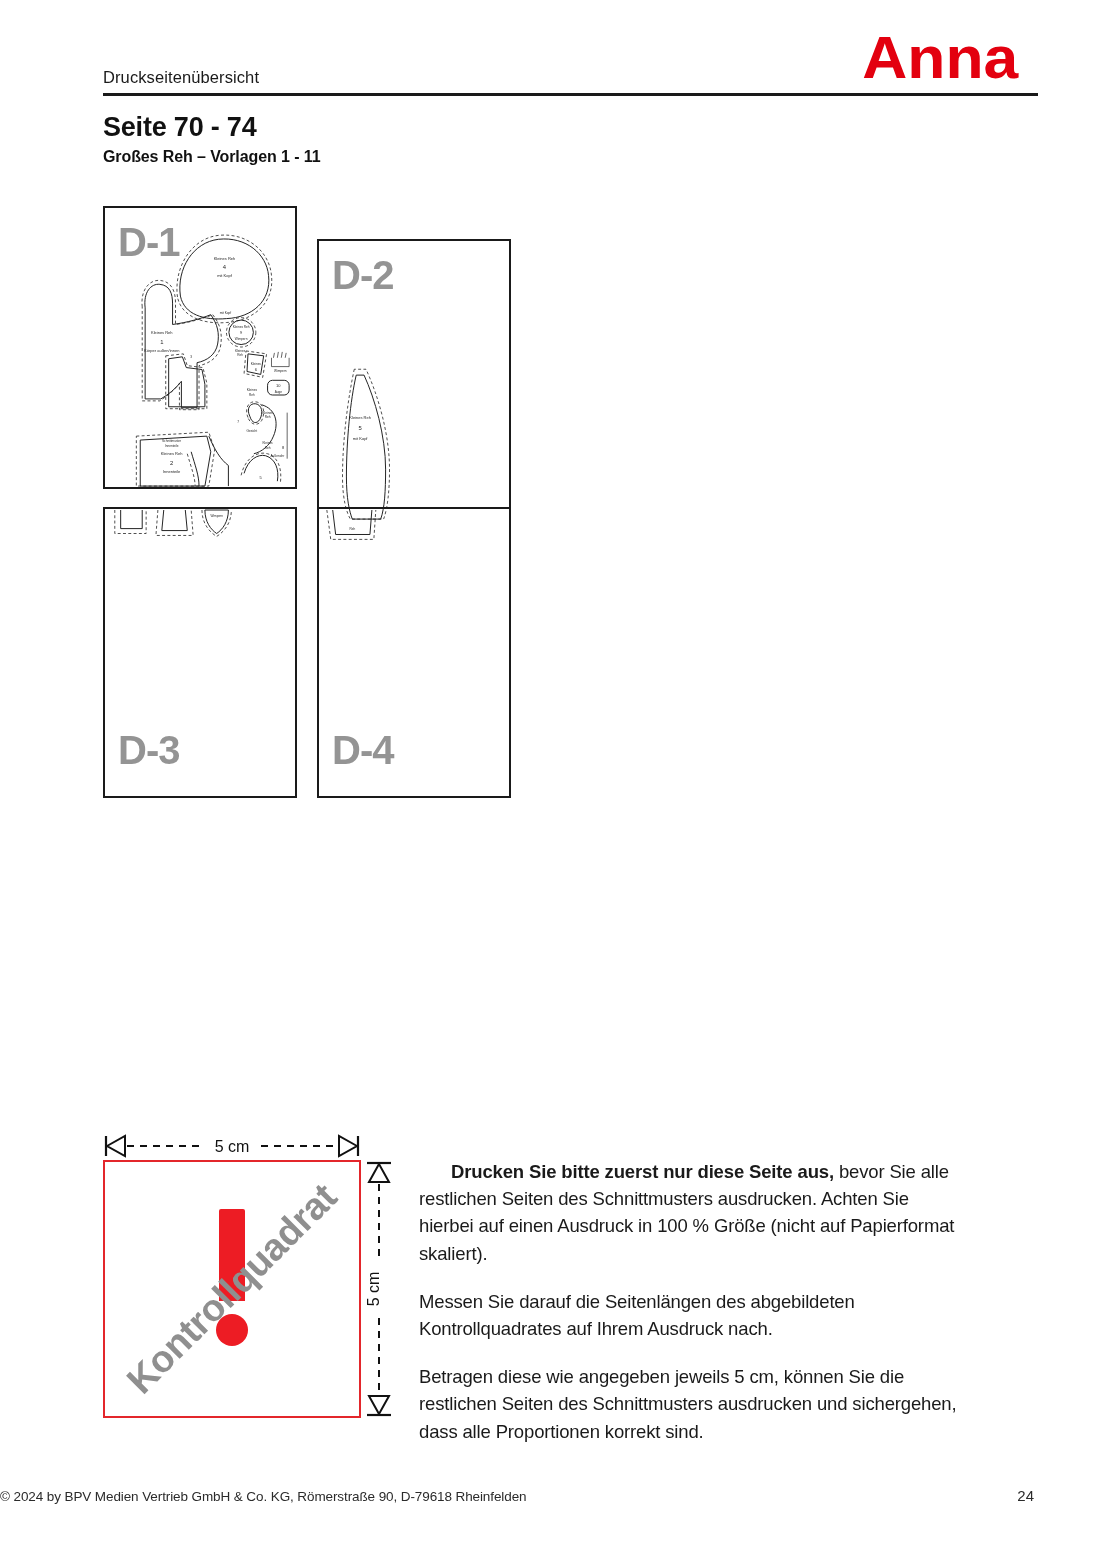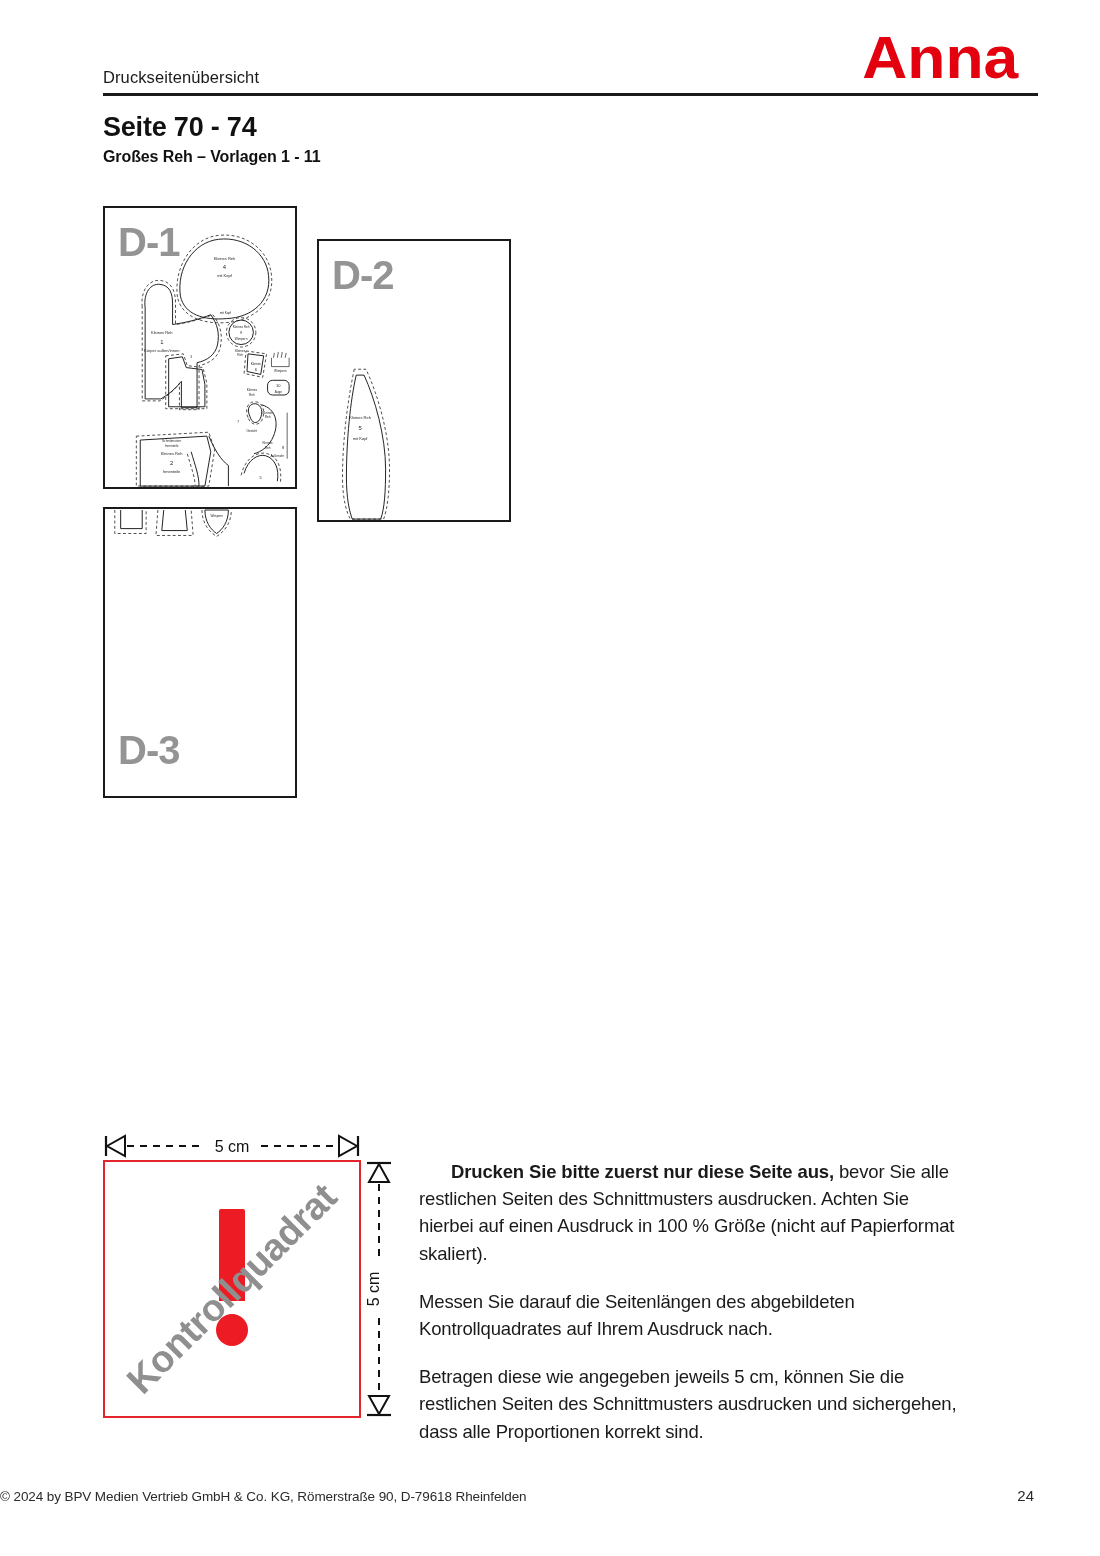--- a/index.html
+++ b/index.html
@@ -344,20 +344,28 @@
       <path class="seam" d="M10 0 L10 24 L42 24 L42 0"></path>
       <path class="cut" d="M16 0 L16 19 L38 19 L38 0"></path>
       <path class="seam" d="M54 0 L52 26 L90 26 L88 0"></path>
       <path class="cut" d="M60 0 L58 21 L84 21 L82 0"></path>
       <path class="cut" d="M102 0 C102 12 108 20 114 24 C120 20 126 12 126 0 Z"></path>
       <path class="seam" d="M99 0 C99 13 106 22 114 27 C122 22 129 13 129 0"></path>
       <text class="t-mini" x="114" y="7">Wimpern</text>
     </svg>
   </div>
 
+  <div class="sheet" id="sheet-d4">
+    <div class="sheet-label label-bl">D-4</div>
+    <svg class="pattern" viewBox="0 0 194 291" aria-hidden="true">
+      <path class="seam" d="M8 0 L12 30 L56 30 L58 0"></path>
+      <path class="cut" d="M14 0 L17 25 L52 25 L54 0"></path>
+      <text class="t-mini" x="34" y="20">Reh</text>
+    </svg>
+  </div>
 
   <div id="control-block">
 
     <div id="dim-top">
       <svg viewBox="0 0 258 30" aria-hidden="true">
         <line class="dimtick" x1="3" y1="6" x2="3" y2="26"></line>
         <line class="dimtick" x1="255" y1="6" x2="255" y2="26"></line>
         <polygon class="dimhead" points="4,16 22,6 22,26"></polygon>
         <polygon class="dimhead" points="254,16 236,6 236,26"></polygon>
         <line class="dimline" x1="24" y1="16" x2="100" y2="16"></line>

